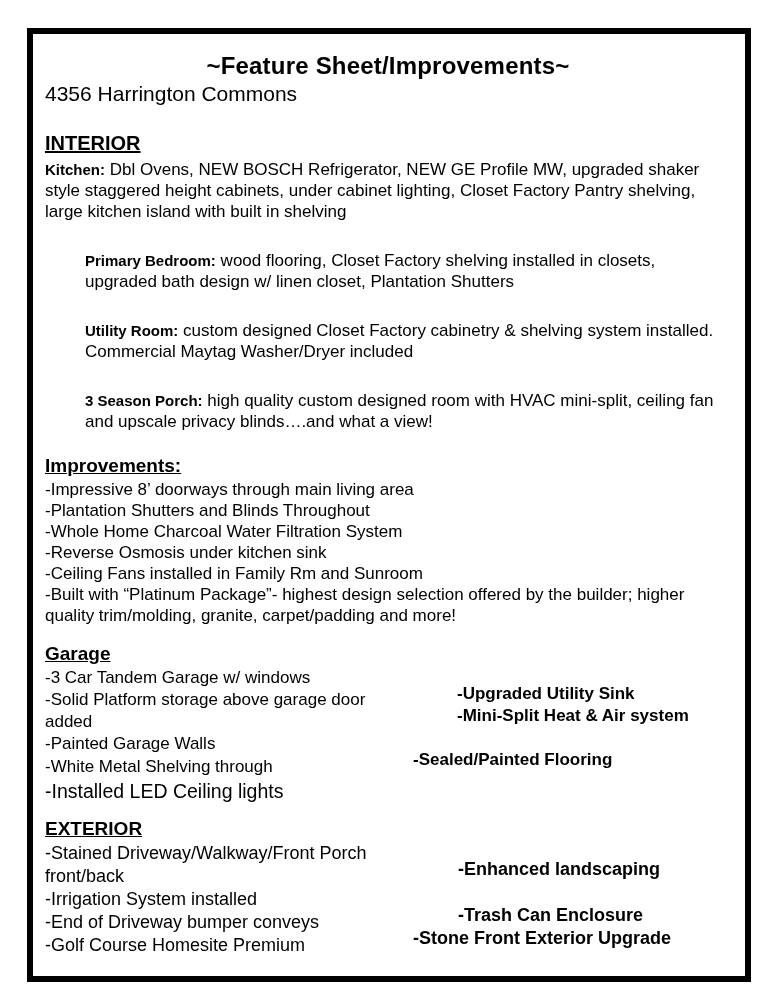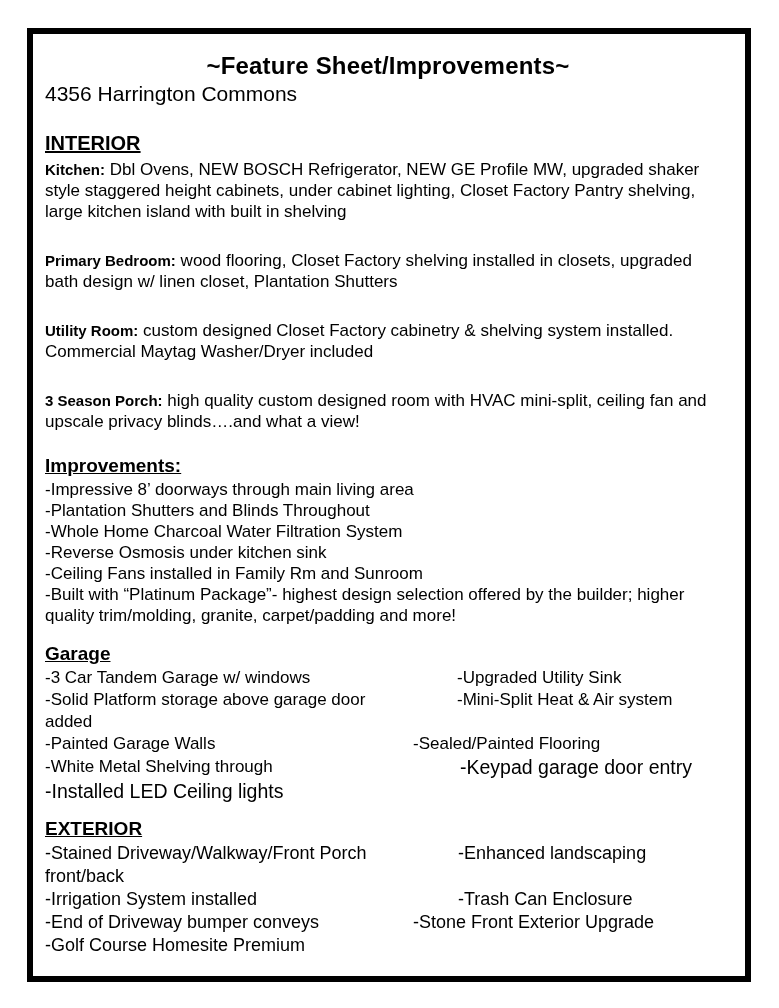--- a/index.html
+++ b/index.html
@@ -51,40 +51,40 @@
   .heading.lg { font-size: 20px; margin-top: 27px; }
   .heading.garage-h { margin-top: 16px; }
   .heading.exterior-h { margin-top: 14px; }
   .u { text-decoration: underline; }
   .para {
     margin: 4px 0 0 0;
     font-size: 17px;
     line-height: 21px;
     max-width: 662px;
   }
-  .para + .para { margin-top: 28px; }
+  .para + .para { margin-top: 28px; margin-left: 40px; }
   .plabel { font-size: 15px; font-weight: bold; }
   .misc {
     margin-top: 2px;
     font-size: 17px;
     line-height: 21px;
     max-width: 700px;
   }
   .rows { margin-top: 2px; }
   .row {
     position: relative;
     font-size: 17px;
     line-height: 22px;
   }
   .row .cl {
     display: inline-block;
     max-width: 360px;
     vertical-align: top;
   }
-  .row .cr { position: absolute; top: 0; white-space: nowrap; }
+  .row .cr { position: absolute; top: 16px; white-space: nowrap; font-weight: bold; }
   .x412 { left: 412px; }
   .x415 { left: 415px; }
   .x368 { left: 368px; }
   .x413 { left: 413px; }
   .row.tall { line-height: 24px; }
   .big { font-size: 19.5px; }
   .exterior .row { font-size: 18px; line-height: 23px; }
   .exterior .row .cl { max-width: 372px; }
 </style>
 </head>
@@ -127,21 +127,20 @@
       <div class="row">
         <span class="cl">-Solid Platform storage above garage door added</span>
         <span class="cr x412">-Mini-Split Heat &amp; Air system</span>
       </div>
       <div class="row">
         <span class="cl">-Painted Garage Walls</span>
         <span class="cr x368">-Sealed/Painted Flooring</span>
       </div>
       <div class="row tall">
         <span class="cl">-White Metal Shelving through</span>
-        <span class="cr x415 big">-Keypad garage door entry</span>
       </div>
       <div class="row tall">
         <span class="cl big">-Installed LED Ceiling lights</span>
       </div>
     </div>
 
     <div class="heading exterior-h"><span class="u">EXTERIOR</span></div>
 
     <div class="rows exterior">
       <div class="row">

